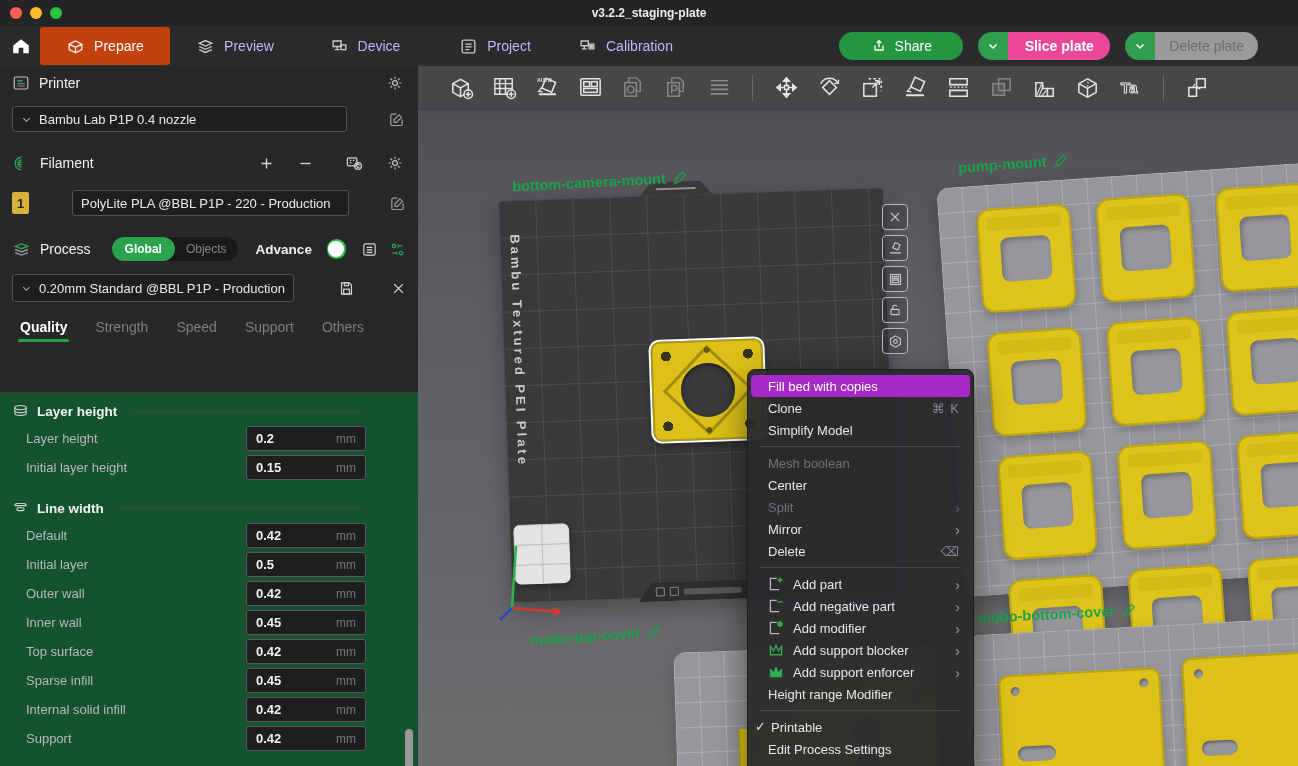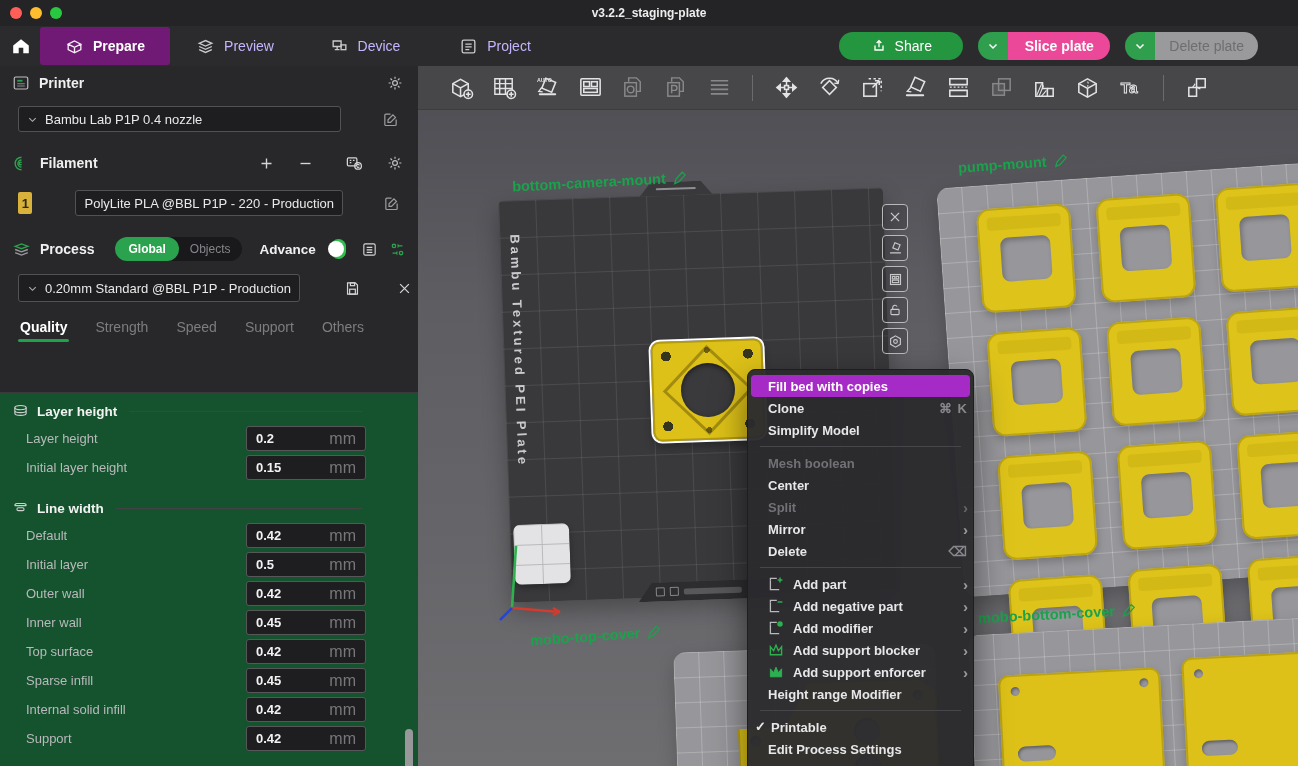--- a/index.html
+++ b/index.html
@@ -11,60 +11,60 @@
   .titlebar { position:absolute; left:0; top:0; width:100%; height:26px; background:#242426; display:flex; align-items:center; }
   .lights { display:flex; gap:8px; padding-left:10px; }
   .light { width:12px; height:12px; border-radius:50%; }
   .titlebar .wtitle { position:absolute; left:0; right:0; text-align:center; font-size:12px; font-weight:bold; color:#ededee; }
 
   
   .navbar { position:absolute; left:0; top:26px; width:100%; height:40px; background:#2b2b2d; display:flex; align-items:center; }
   .homebtn { width:34px; height:34px; margin-left:4px; display:flex; align-items:center; justify-content:center; }
   .tabs { display:flex; height:38px; margin-left:2px; }
   .tab { height:38px; min-width:130px; padding:0 18px; display:flex; align-items:center; justify-content:center; gap:9px; color:#c4b5fd; font-size:14px; cursor:default; }
-  .tab.active { background:#701a75; color:#fff; border-radius:3px;font-weight:bold; }
+  .tab.active { background:#c2410c; color:#fff; border-radius:3px; }
   .tab svg { opacity:.92; }
   .nav-actions { margin-left:auto; display:flex; align-items:center; gap:15px; padding-right:40px; }
   .btn-share { height:28px; min-width:124px; background:#23963f; color:#fff; border-radius:14px; display:flex; align-items:center; justify-content:center; gap:8px; font-size:14px; }
   .splitbtn { display:flex; height:28px; }
   .splitbtn .chev { width:30px; background:#2f9e4d; border-radius:14px 0 0 14px; display:flex; align-items:center; justify-content:center; }
   .splitbtn .mainb { min-width:102px; padding:0 14px; display:flex; align-items:center; justify-content:center; font-size:14px; border-radius:0 14px 14px 0; }
   .splitbtn .mainb.slice { background:#ec4899; color:#fff; font-weight:bold; }
   .splitbtn .mainb.print { background:#9a9a9c; color:#6e6e71; }
 
   
   .sidebar { position:absolute; left:0; top:66px; width:418px; bottom:0; background:#28282a; }
   .sec-head { display:flex; align-items:center; gap:9px; height:30px; padding:0 12px; }
-  .sec-head .t { color:#f0f0f1; font-size:14px; font-weight:bold; }
+  .sec-head .t { color:#f0f0f1; font-size:14px; font-weight:normal; }
   .sec-head .spacer { flex:1; }
   .icbtn { width:22px; height:22px; display:flex; align-items:center; justify-content:center; }
   .combo { height:26px; background:#1e1e20; border:1px solid #525255; border-radius:3px; display:flex; align-items:center; gap:7px; padding:0 8px; color:#e9e9ea; font-size:13px; }
   .combo .cv { white-space:nowrap; overflow:hidden; }
-  .rowflex { display:flex; align-items:center; padding:0 18px;gap:36px; }
+  .rowflex { display:flex; align-items:center; padding:0 12px;gap:36px; }
   .plate-row { margin-top:12px; padding:0 10px; display:flex; align-items:center; }
   .plate-row .lbl { width:92px; color:#d6d6d8; font-size:13px; }
   .fil-badge { width:22px; height:22px; background:#d9b23b; color:#2a2a1a; font-weight:bold; font-size:13px; display:flex; align-items:center; justify-content:center; border-radius:2px; }
   .scope-pill { height:24px; background:#19191b; border-radius:12px; display:flex; align-items:center; margin-left:12px; }
   .scope-pill .g { background:#2ba34e; color:#fff; font-size:12px; font-weight:bold; height:24px; padding:0 13px; border-radius:12px; display:flex; align-items:center; }
   .scope-pill .o { color:#85858a; font-size:12px; padding:0 11px; }
   .toggle { width:37px; height:20px; border-radius:10px; background:#30bf4d; position:relative; }
   .toggle .knob { position:absolute; right:2px; top:2px; width:16px; height:16px; border-radius:50%; background:#fff; }
   .ptabs { display:flex; gap:0; padding:0 6px; margin-top:10px; }
   .ptab { padding:7px 14px 9px; font-size:14px; color:#7d7d81; position:relative; }
   .ptab.active { color:#fff; font-weight:bold; }
   .ptab.active::after { content:""; position:absolute; left:12px; right:12px; bottom:2px; height:3px; border-radius:2px; background:#22a04a; }
   .panel { position:absolute; left:0; right:0; top:326px; bottom:0; background:#14532d; border-top:1px solid #3a3a3d; overflow:hidden; }
   .grp-head { display:flex; align-items:center; gap:8px; padding:10px 12px 4px; }
   .grp-head .t { color:#f2f2f3; font-size:13.5px; font-weight:bold; white-space:nowrap; }
   .grp-head .rule { flex:1; height:1px; background:#434346; margin-left:4px; margin-right:44px; }
   .set-row { height:29px; display:flex; align-items:center; justify-content:space-between; padding-left:26px; padding-right:52px; }
   .set-row .lbl { color:#b9b9bc; font-size:13px; }
   .field { width:120px; height:25px; background:#1e1e20; border:1px solid #57575a; border-radius:3px; display:flex; align-items:center; justify-content:space-between; padding:0 9px; }
   .field .val { color:#f2f2f3; font-size:13px; font-weight:bold; }
-  .field .unit { color:#77777b; font-size:16px; }
+  .field .unit { color:#77777b; font-size:12px; }
   .vscroll { position:absolute; right:5px; top:336px; width:8px; height:130px; background:#98989b; border-radius:4px; }
 
   
   .viewport { position:absolute; left:418px; top:66px; width:880px; height:700px; overflow:hidden;
     background:linear-gradient(180deg,#4d4d53 0%, #5d5d62 34%, #6e6e71 100%); }
   .vp-toolbar { position:absolute; left:0; top:0; width:100%; height:44px; background:#47474a; border-bottom:1px solid #3d3d40; display:flex; align-items:center; gap:9px; padding-left:26px; }
   .tool { width:34px; height:34px; display:flex; align-items:center; justify-content:center; border-radius:4px; }
   .tool.dis { opacity:.42; }
   .tsep { width:1px; height:26px; background:#6b6b6e; margin:0 7px; }
 
@@ -106,21 +106,21 @@
   .hole-slot { position:absolute; border-radius:8px; background:#95959a; box-shadow:inset 1px 2px 3px rgba(0,0,0,.35); }
 
   .obj-label { position:absolute; display:flex; align-items:center; gap:6px; color:#1ba24c; font-size:14.5px; font-weight:bold; }
 
   .axis { position:absolute; left:76px; top:468px; }
   .bambu-card { position:absolute; left:96px; top:458px; width:56px; height:60px; background:#e3e3e5; border-radius:7px; transform:rotate(-2deg);
     background-image:linear-gradient(#b9b9bd 1px, transparent 1px),linear-gradient(90deg,#b9b9bd 1px, transparent 1px); background-size:28px 20px; box-shadow:0 3px 6px rgba(0,0,0,.3); }
 
   
   .cmenu { position:absolute; left:747px; top:369px; width:227px; background:#2b2b2ef5; border:1px solid #1e1e20; border-radius:8px 8px 0 0; box-shadow:0 14px 34px rgba(0,0,0,.5); padding:5px 0 8px; z-index:50; }
-  .mi { position:relative; height:22px; margin:0 3px; display:flex; align-items:center; padding:0 2px 0 17px; color:#e7e7e9; font-size:13px; border-radius:4px;font-weight:bold; }
+  .mi { position:relative; height:22px; margin:0 3px; display:flex; align-items:center; padding:0 10px 0 17px; color:#e7e7e9; font-size:13px; border-radius:4px; }
   .mi.hl { background:#a62bc6; color:#fff; }
   .mi.dis { color:#717176; }
   .mi .ic { width:17px; height:16px; margin-right:8px; display:flex; align-items:center; }
   .mi .short { margin-left:auto; color:#87878c; font-size:13px; letter-spacing:1px; }
   .mi .sub { margin-left:auto; color:#9b9b9f; font-size:15px; line-height:1; }
   .mi.dis .sub { color:#66666a; }
   .mi .check { position:absolute; left:4px; top:3px; color:#e7e7e9; font-size:13px; }
   .mi.withcheck { padding-left:20px; }
   .msep { height:1px; background:#47474b; margin:5px 12px; }
 
@@ -175,20 +175,30 @@
         <span>Device</span>
       </div>
       <div class="tab">
         <span>
             <svg width="19" height="19" viewBox="0 0 24 24" fill="none" stroke="#d8d8da" stroke-width="1.7">
               <rect x="4" y="4" width="16" height="16" rx="2"></rect>
               <path d="M8 9h8M8 12.5h8M8 16h5"></path>
             </svg>
           </span>
         <span>Project</span>
+      </div>
+      <div class="tab">
+        <span>
+            <svg width="19" height="19" viewBox="0 0 24 24" fill="none" stroke="#d8d8da" stroke-width="1.7">
+              <path d="M4 5h9v6H4zM8 11v4M5 15h6"></path>
+              <rect x="14" y="9" width="6" height="6"></rect>
+              <rect x="16" y="11" width="2" height="2" fill="#d8d8da"></rect>
+            </svg>
+          </span>
+        <span>Calibration</span>
       </div>
     </div>
     <div class="nav-actions">
       <div class="btn-share">
         <span>
             <svg width="16" height="16" viewBox="0 0 24 24" fill="none" stroke="#fff" stroke-width="2">
               <path d="M12 14V4M8.5 7.5 12 4l3.5 3.5"></path>
               <path d="M6 12v6h12v-6" stroke-linecap="round"></path>
             </svg>
           </span>

